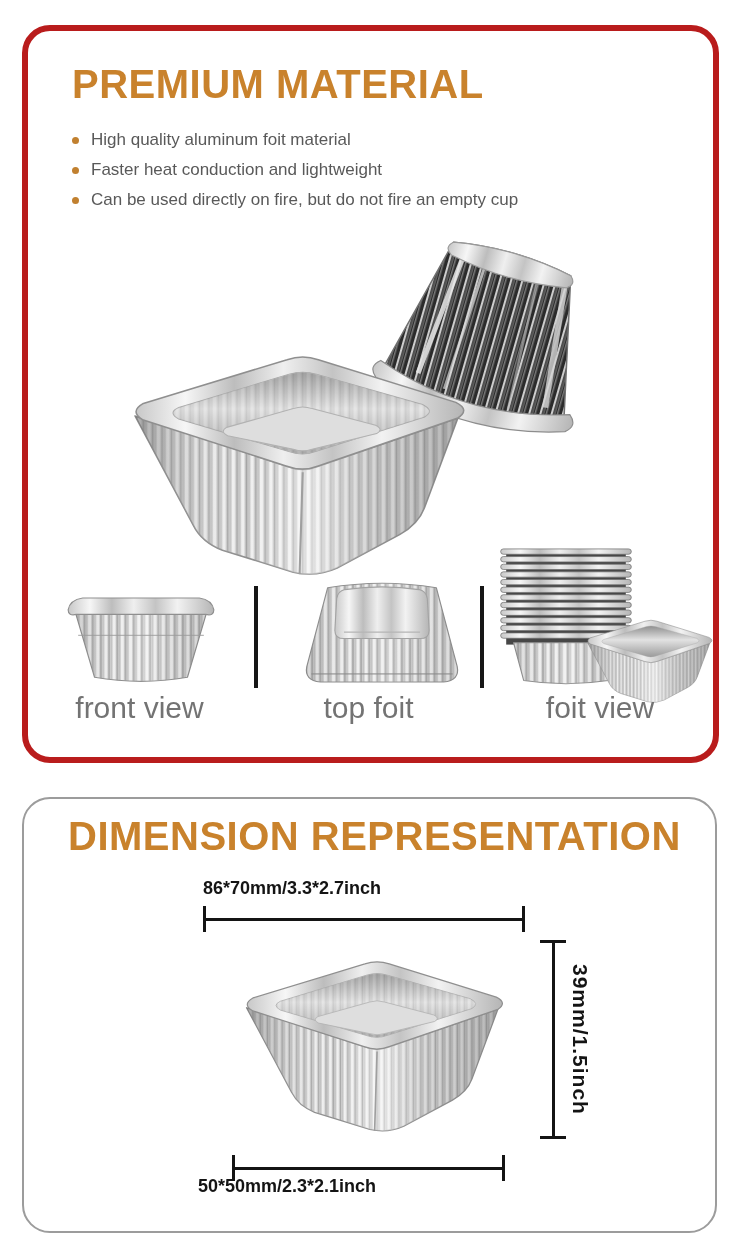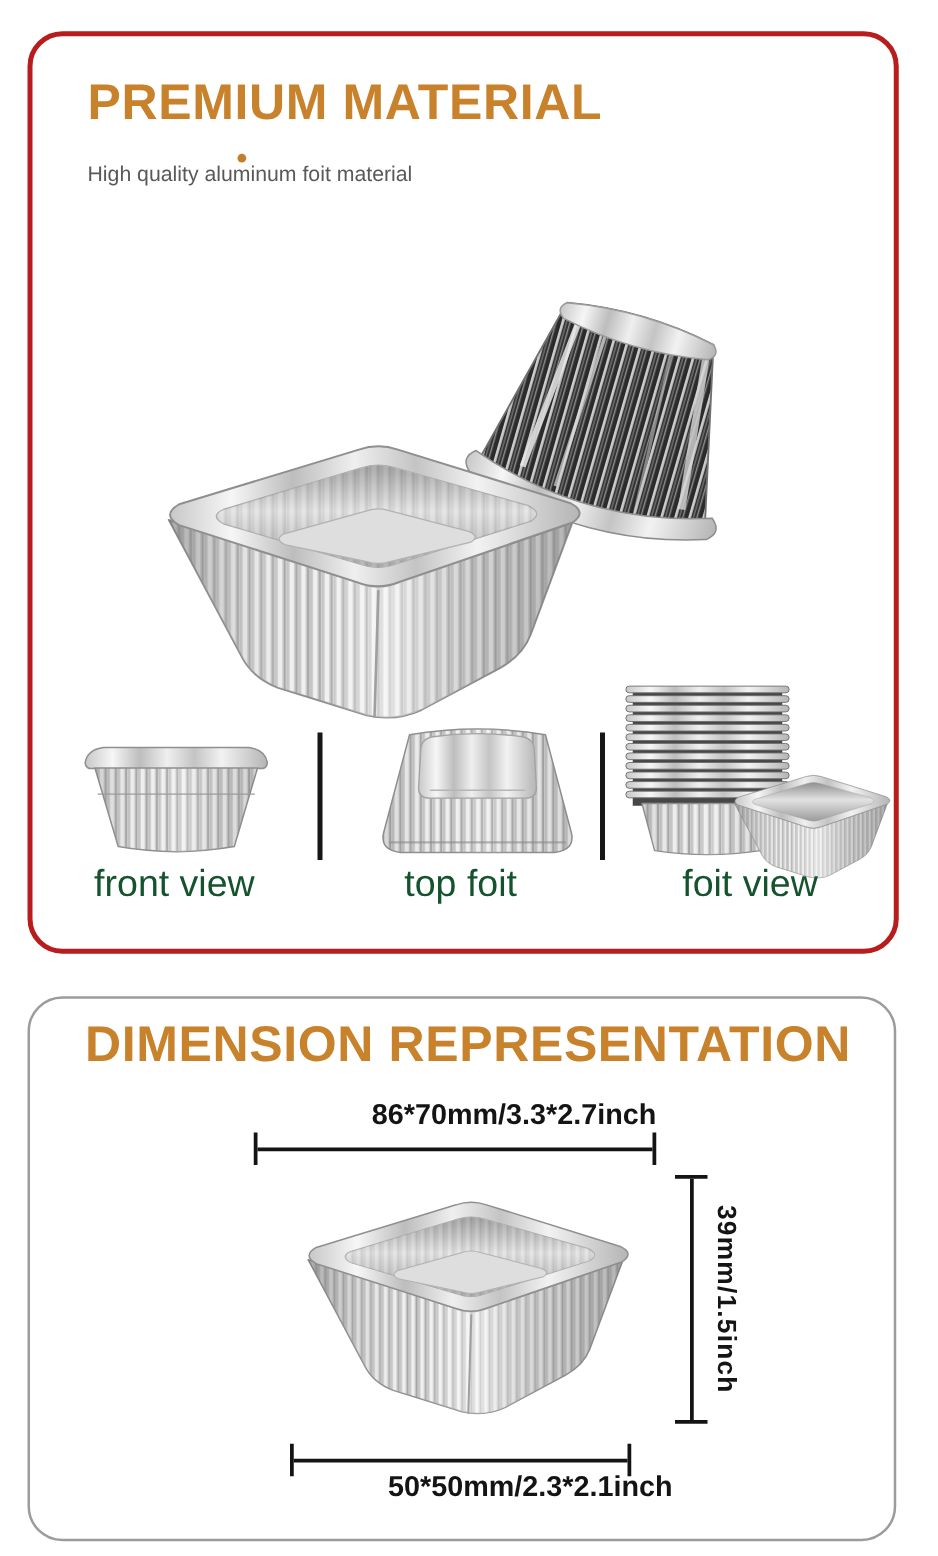--- a/index.html
+++ b/index.html
@@ -11,59 +11,58 @@
     overflow:hidden;
   }
   .abs{position:absolute;}
   
   .card{
     position:absolute;
     background:#ffffff;
     border-radius:28px;
     box-sizing:border-box;
   }
-  .card.premium{left:22px;top:25px;width:697px;height:738px;border:4px solid #b91c1c;}
+  .card.premium{left:22px;top:25px;width:697px;height:738px;border:6px solid #b91c1c;}
   .card.dimension{left:22px;top:797px;width:695px;height:436px;border:2px solid #9c9c9c;}
   
   .section-title{
     position:absolute;
     font-size:40px;
     font-weight:bold;
     letter-spacing:.5px;
     color:#C9822C;
     white-space:nowrap;
     line-height:1;
   }
   
   .bullets{position:absolute;left:66px;top:118px;margin:0;padding:0;list-style:none;}
   .bullets li{
     display:flex;align-items:center;
     height:30px;
     font-size:17px;color:#595959;
     white-space:nowrap;
-    flex-direction:column;
   }
   .bullets .dot{
     width:7px;height:7px;border-radius:50%;
     background:#C1802F;
     margin-right:12px;flex:0 0 auto;
   }
   
   .divider{position:absolute;width:4px;height:102px;top:586px;background:#161616;}
   .view-label{
     position:absolute;top:691px;
-    font-size:30px;color:#14532d;
+    font-size:30px;color:#737373;
     text-align:center;line-height:1.1;
     white-space:nowrap;
   }
   
   .dim-label{
     position:absolute;
-    font-size:23px;font-weight:bold;color:#141414;
-    text-align:right;white-space:nowrap;
+    font-size:18px;font-weight:bold;color:#141414;
+    text-align:left;white-space:nowrap;
   }
   .dim-h{
     position:absolute;height:26px;box-sizing:border-box;
     border-left:3px solid #141414;border-right:3px solid #141414;
   }
   .dim-h .bar{position:absolute;left:0;right:0;top:11.5px;height:3px;background:#141414;}
   .dim-v{
     position:absolute;width:26px;box-sizing:border-box;
     border-top:3px solid #141414;border-bottom:3px solid #141414;
   }
@@ -120,20 +119,28 @@
 </svg>
 
 <div class="card premium">
   <div class="section-title" style="left:44px;top:33px">PREMIUM MATERIAL</div>
 
   <ul class="bullets" style="left:44px;top:94px">
     <li>
       <span class="dot"></span>
       <span>High quality aluminum foit material</span>
     </li>
+    <li>
+      <span class="dot"></span>
+      <span>Faster heat conduction and lightweight</span>
+    </li>
+    <li>
+      <span class="dot"></span>
+      <span>Can be used directly on fire, but do not fire an empty cup</span>
+    </li>
   </ul>
 </div>
 
 <div class="abs" style="left:90px;top:200px;width:560px;height:385px">
 
   <svg class="abs" style="left:250px;top:22px" width="295" height="246" viewBox="0 0 300 250">
     <g transform="rotate(16 150 125)">
       <path d="M88,34 Q150,22 212,34 L246,178 Q150,206 54,178 Z" fill="url(#ridgeDark)" stroke="#707070" stroke-width="1.5" stroke-linejoin="round"></path>
       <path d="M102,40 L90,172" stroke="#e9e9e9" stroke-width="5" opacity="0.85" fill="none"></path>
       <path d="M126,36 L120,180" stroke="#dcdcdc" stroke-width="3" opacity="0.7" fill="none"></path>

